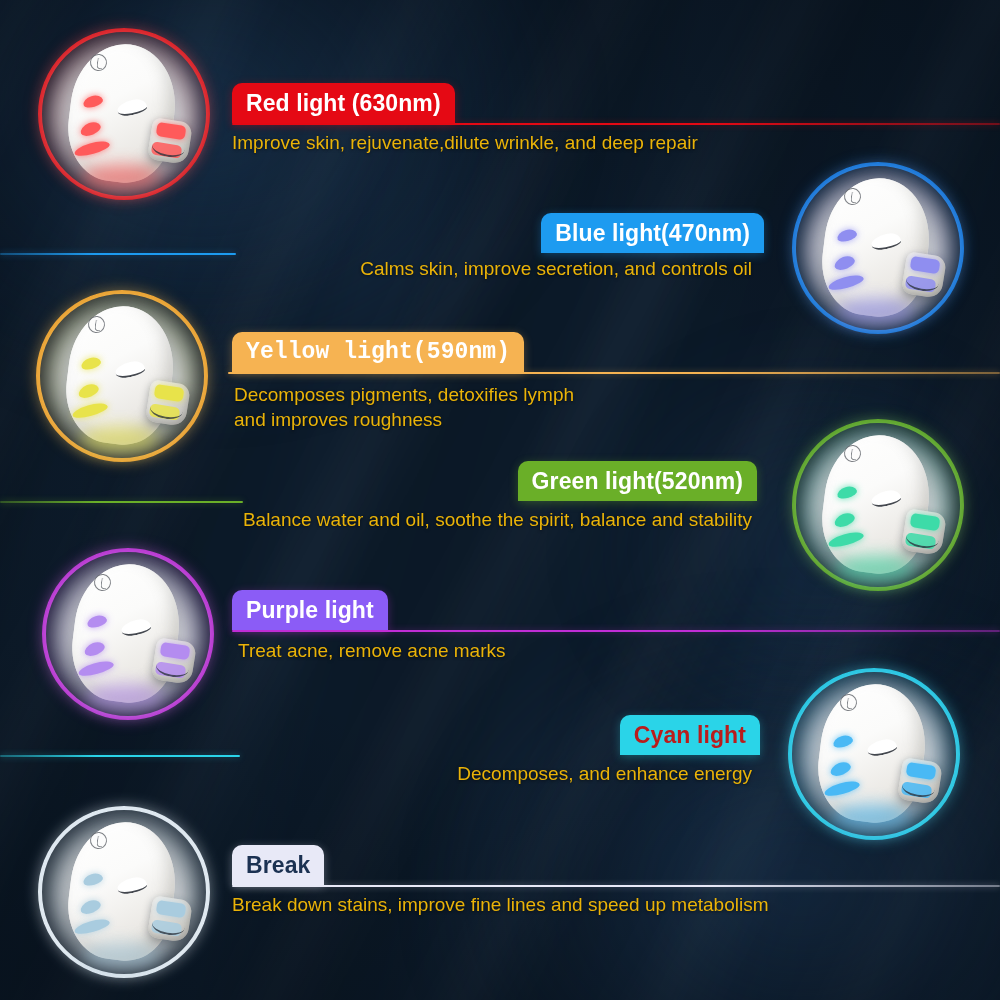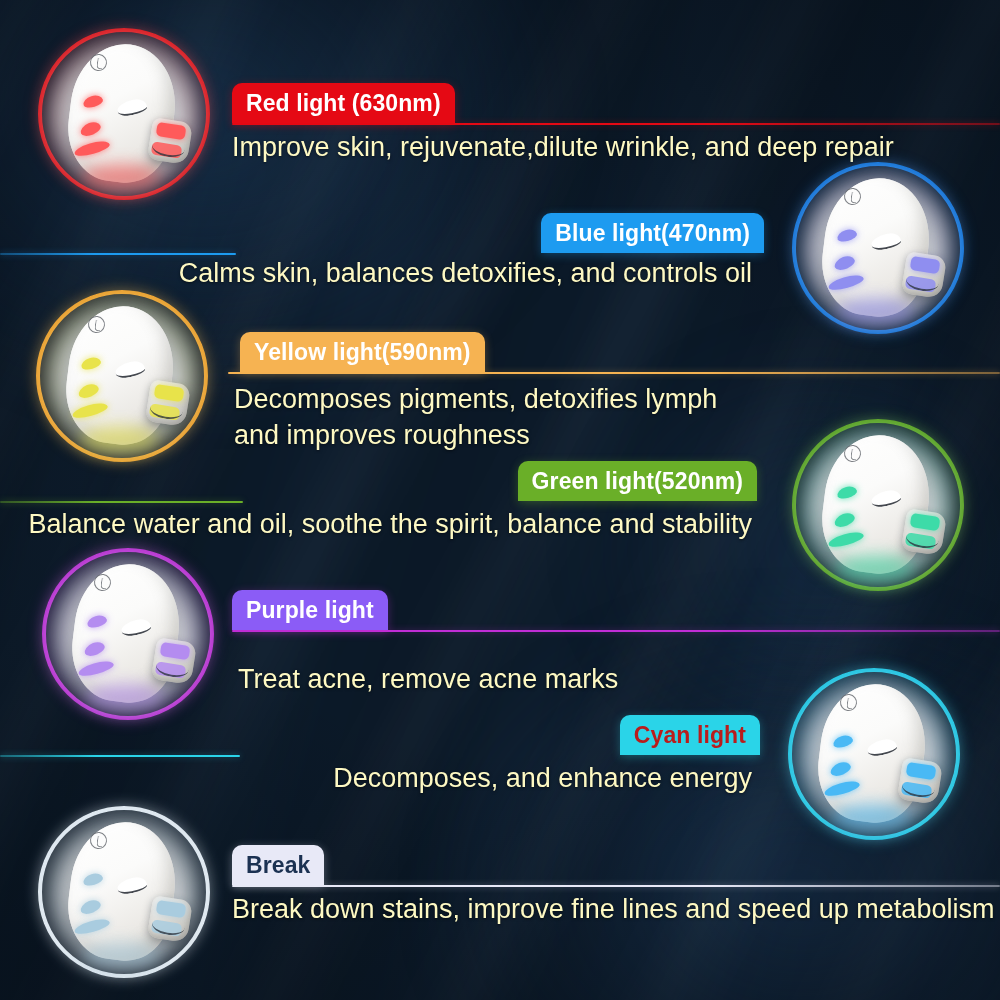--- a/index.html
+++ b/index.html
@@ -101,22 +101,22 @@
     letter-spacing: 0.1px;
     color: #ffffff;
     white-space: nowrap;
   }
   .chip.left  { border-radius: 10px 10px 0 0; }
   .chip.right { border-radius: 10px 10px 0 0; }
 
   
   .desc {
     position: absolute;
-    color: #fef9c3;
-    font-size: 27px;
+    color: #eab308;
+    font-size: 19px;
     line-height: 1.32;
     white-space: pre-line;
     text-shadow: 0 1px 3px rgba(0,0,0,0.55);
   }
 
   
   .mask-wrap {
     position: absolute;
     width: 172px; height: 172px;
   }
@@ -290,21 +290,21 @@
           <div class="neck">
             <div class="neck-panel"></div>
             <div class="neck-led" style="background: rgb(143, 142, 240); box-shadow: rgba(143, 142, 240, 0.733) 0px 0px 6px;"></div>
             <div class="neck-led2" style="background: rgb(143, 142, 240);"></div>
             <div class="neck-arc"></div>
           </div>
           <div class="logo-btn"></div>
         </div>
         <div class="rule" style="top: 253px; left: 0px; width: 236px; background: linear-gradient(90deg, rgba(29, 155, 240, 0.4) 0%, rgb(29, 155, 240) 40%, rgb(29, 155, 240) 100%); box-shadow: rgba(29, 155, 240, 0.4) 0px 0px 6px;"></div>
         <div class="chip right" style="top: 213px; right: 236px; background: rgb(29, 155, 240); color: rgb(255, 255, 255); box-shadow: rgba(29, 155, 240, 0.333) 0px 2px 10px;">Blue light(470nm)</div>
-        <div class="desc" style="top: 256px; right: 248px; text-align: left;">Calms skin, balances detoxifies, and controls oil</div>
+        <div class="desc" style="top: 256px; right: 248px; text-align: left;">Calms skin, improve secretion, and controls oil</div>
       </div>
       <div class="row" style="top: 0px;">
         <div class="mask-wrap" style="left: 36px; top: 290px;">
           <div class="ring" style="border-color: rgb(233, 157, 43); box-shadow: rgba(233, 157, 43, 0.333) 0px 0px 16px, rgba(233, 157, 43, 0.2) 0px 0px 22px inset;"></div>
           <div class="halo" style="background: radial-gradient(circle at 50% 52%, rgb(255, 255, 255) 40%, rgba(232, 227, 74, 0.267) 78%, rgba(232, 227, 74, 0.133) 100%);"></div>
           <div class="mask-face"></div>
           <div class="chin-glow" style="background: rgb(232, 227, 74);"></div>
           <div class="led eye-r" style="background: rgb(232, 227, 74); box-shadow: rgba(232, 227, 74, 0.8) 0px 0px 7px;"></div>
           <div class="led cheek" style="background: rgb(232, 227, 74); box-shadow: rgba(232, 227, 74, 0.8) 0px 0px 7px;"></div>
           <div class="led mouth" style="background: rgb(232, 227, 74); box-shadow: rgba(232, 227, 74, 0.8) 0px 0px 7px;"></div>
@@ -312,21 +312,21 @@
           <div class="led eye-l"></div>
           <div class="neck">
             <div class="neck-panel"></div>
             <div class="neck-led" style="background: rgb(232, 227, 74); box-shadow: rgba(232, 227, 74, 0.733) 0px 0px 6px;"></div>
             <div class="neck-led2" style="background: rgb(232, 227, 74);"></div>
             <div class="neck-arc"></div>
           </div>
           <div class="logo-btn"></div>
         </div>
         <div class="rule" style="top: 372px; left: 228px; width: 772px; background: linear-gradient(90deg, rgb(246, 179, 82) 0%, rgb(246, 179, 82) 62%, rgba(246, 179, 82, 0.467) 100%); box-shadow: rgba(246, 179, 82, 0.4) 0px 0px 6px;"></div>
-        <div class="chip left" style="top: 332px; left: 240px; background: rgb(246, 179, 82); color: rgb(255, 255, 255); box-shadow: rgba(246, 179, 82, 0.333) 0px 2px 10px;">Yellow light(590nm)</div>
+        <div class="chip left" style="top: 332px; left: 232px; background: rgb(246, 179, 82); color: rgb(255, 255, 255); box-shadow: rgba(246, 179, 82, 0.333) 0px 2px 10px; font-family: Liberation Mono, monospace;">Yellow light(590nm)</div>
         <div class="desc" style="top: 382px; left: 234px; text-align: left;">Decomposes pigments, detoxifies lymph
 and improves roughness</div>
       </div>
       <div class="row" style="top: 0px;">
         <div class="mask-wrap" style="left: 792px; top: 419px;">
           <div class="ring" style="border-color: rgb(90, 160, 32); box-shadow: rgba(90, 160, 32, 0.333) 0px 0px 16px, rgba(90, 160, 32, 0.2) 0px 0px 22px inset;"></div>
           <div class="halo" style="background: radial-gradient(circle at 50% 52%, rgb(255, 255, 255) 40%, rgba(61, 219, 168, 0.267) 78%, rgba(61, 219, 168, 0.133) 100%);"></div>
           <div class="mask-face"></div>
           <div class="chin-glow" style="background: rgb(61, 219, 168);"></div>
           <div class="led eye-r" style="background: rgb(61, 219, 168); box-shadow: rgba(61, 219, 168, 0.8) 0px 0px 7px;"></div>
@@ -360,21 +360,21 @@
           <div class="neck">
             <div class="neck-panel"></div>
             <div class="neck-led" style="background: rgb(180, 140, 240); box-shadow: rgba(180, 140, 240, 0.733) 0px 0px 6px;"></div>
             <div class="neck-led2" style="background: rgb(180, 140, 240);"></div>
             <div class="neck-arc"></div>
           </div>
           <div class="logo-btn"></div>
         </div>
         <div class="rule" style="top: 630px; left: 232px; width: 768px; background: linear-gradient(90deg, rgb(193, 45, 214) 0%, rgb(193, 45, 214) 62%, rgba(193, 45, 214, 0.467) 100%); box-shadow: rgba(193, 45, 214, 0.4) 0px 0px 6px;"></div>
         <div class="chip left" style="top: 590px; left: 232px; background: #8b5cf6; color: rgb(255, 255, 255); box-shadow: rgba(193, 45, 214, 0.333) 0px 2px 10px;">Purple light</div>
-        <div class="desc" style="top: 662px; left: 238px; text-align: left;">Treat acne, remove acne marks</div>
+        <div class="desc" style="top: 638px; left: 238px; text-align: left;">Treat acne, remove acne marks</div>
       </div>
       <div class="row" style="top: 0px;">
         <div class="mask-wrap" style="left: 788px; top: 668px;">
           <div class="ring" style="border-color: rgb(31, 196, 224); box-shadow: rgba(31, 196, 224, 0.333) 0px 0px 16px, rgba(31, 196, 224, 0.2) 0px 0px 22px inset;"></div>
           <div class="halo" style="background: radial-gradient(circle at 50% 52%, rgb(255, 255, 255) 40%, rgba(73, 185, 245, 0.267) 78%, rgba(73, 185, 245, 0.133) 100%);"></div>
           <div class="mask-face"></div>
           <div class="chin-glow" style="background: rgb(73, 185, 245);"></div>
           <div class="led eye-r" style="background: rgb(73, 185, 245); box-shadow: rgba(73, 185, 245, 0.8) 0px 0px 7px;"></div>
           <div class="led cheek" style="background: rgb(73, 185, 245); box-shadow: rgba(73, 185, 245, 0.8) 0px 0px 7px;"></div>
           <div class="led mouth" style="background: rgb(73, 185, 245); box-shadow: rgba(73, 185, 245, 0.8) 0px 0px 7px;"></div>

